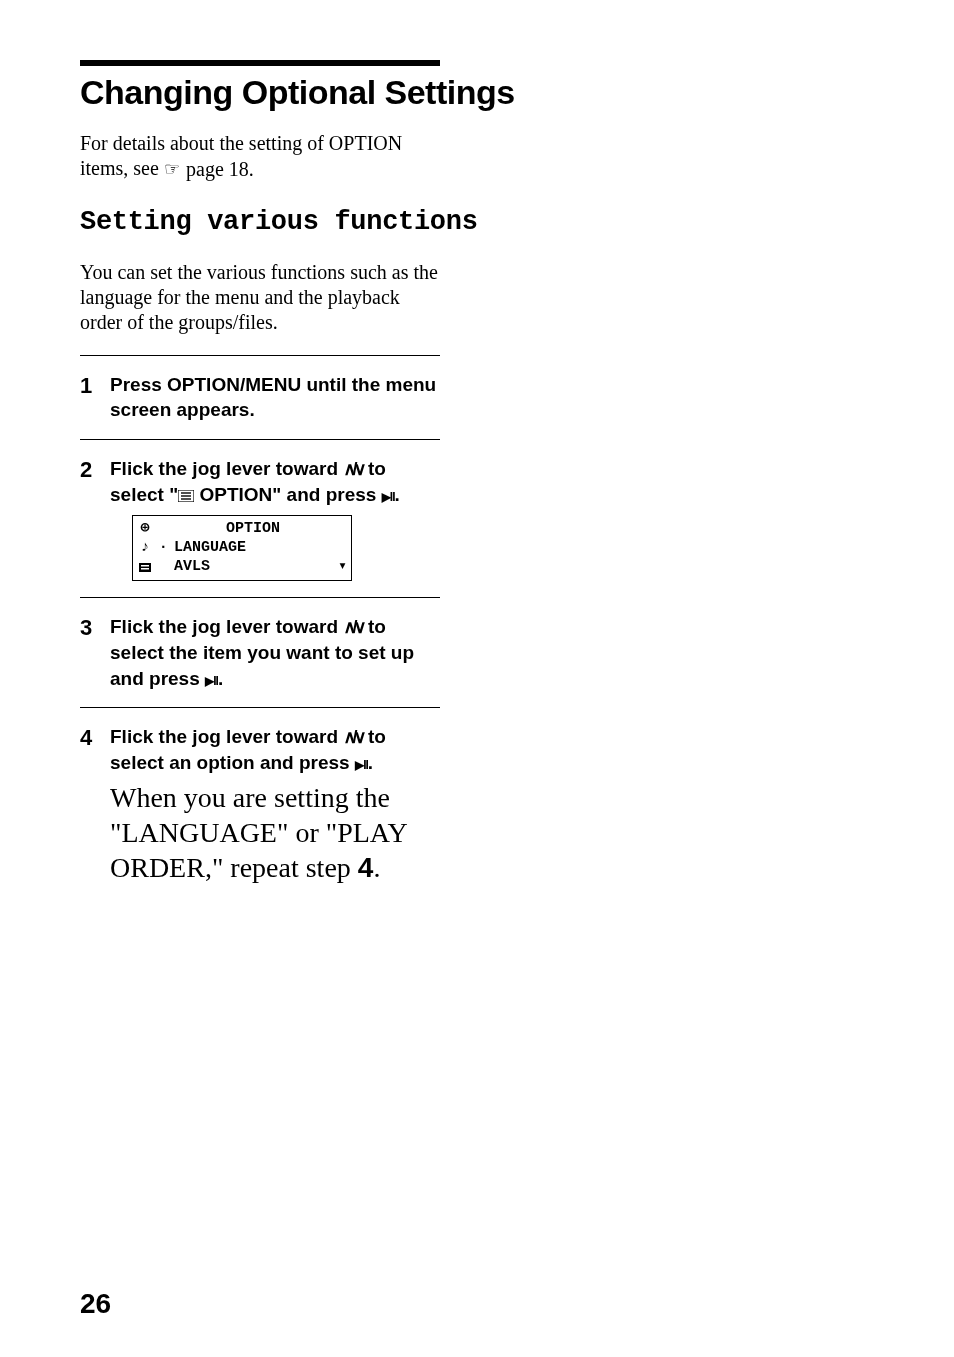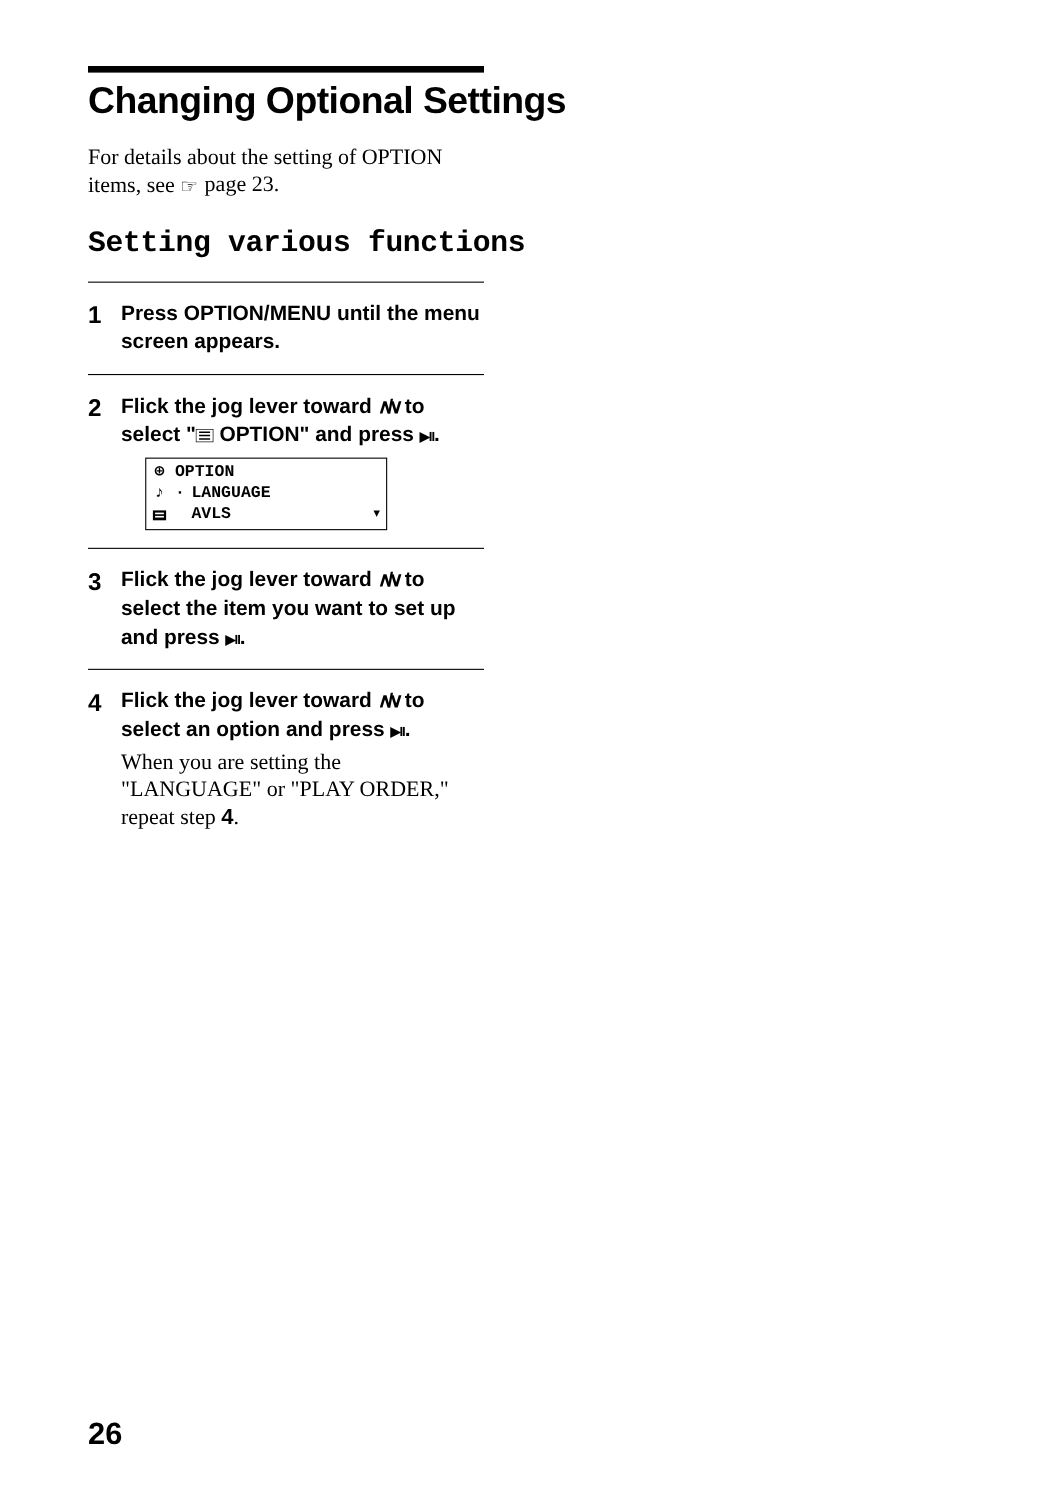--- a/index.html
+++ b/index.html
@@ -11,21 +11,21 @@
 .page-ref{display:inline-flex;align-items:center;gap:6px}
 .hand-icon{font-size:18px;line-height:1}
 h2{font-family:Liberation Mono, monospace;font-weight:900;font-size:27px;margin:24px 0 4px 0;letter-spacing:-.3px}
 .sub-intro{width:var(--col-w)}
 .steps{width:var(--col-w);margin-top:16px}
 .step-sep{border:none;border-top:1px solid #000;margin:16px 0}
 .step{display:flex;gap:12px}
 .step-num{font-family:Arial,Helvetica,sans-serif;font-weight:900;font-size:22px;min-width:18px;line-height:1.3}
 .step-body{flex:1}
 .step-title{font-family:Arial,Helvetica,sans-serif;font-weight:700;font-size:19px;line-height:1.35}
-.step-note{font-family:"Times New Roman",serif;font-size:20px;margin-top:4px}
+.step-note{font-family:"Times New Roman",serif;font-size:28px;margin-top:4px}
 .glyph-updown{font-family:Arial,sans-serif;font-weight:700;font-size:18px;letter-spacing:-4px}
 .glyph-playpause{font-family:Arial,sans-serif;font-weight:700;font-size:12px;letter-spacing:-1px}
 .glyph-option{display:inline-flex;align-items:center;justify-content:center;vertical-align:middle}
 .lcd{margin:8px 0 0 22px;border:1.5px solid #000;width:220px;box-sizing:border-box;padding:4px;font-family:"Lucida Console","Courier New",monospace;font-size:15px;line-height:1.25;font-weight:600}
 .lcd-row{display:flex;align-items:center;gap:6px}
 .lcd-icon{display:inline-flex;width:16px;justify-content:center}
 .pagenum{position:absolute;left:var(--margin-l);bottom:36px;font-family:Arial,Helvetica,sans-serif;font-weight:900;font-size:28px}
 .b{font-weight:700;font-family:Arial,Helvetica,sans-serif}
 </style>
 </head>
@@ -33,25 +33,26 @@
 
 <div class="page">
   <div class="rule"></div>
 
   <h1>Changing Optional Settings</h1>
 
   <p class="intro">
     <span>For details about the setting of OPTION items, see </span>
     <span class="page-ref">
       <span class="hand-icon">☞</span>
-      <span> page 23.</span>
+      <span> page 18.</span>
     </span>
   </p>
 
   <h2>Setting various functions</h2>
+  <p class="sub-intro">You can set the various functions such as the language for the menu and the playback order of the groups/files.</p>
 
   <div class="steps">
     <hr class="step-sep">
 
     <div class="step">
       <div class="step-num">1</div>
       <div class="step-body">
         <div class="step-title">Press OPTION/MENU until the menu screen appears.</div>
       </div>
     </div>
@@ -68,21 +69,21 @@
                 <line x1="3" y1="3" x2="13" y2="3" stroke="#000" stroke-width="1.4"></line>
                 <line x1="3" y1="6" x2="13" y2="6" stroke="#000" stroke-width="1.4"></line>
                 <line x1="3" y1="9" x2="13" y2="9" stroke="#000" stroke-width="1.4"></line>
               </svg>
           </span><span> OPTION" and press </span><span class="glyph-playpause"><span>▶</span><span>II</span></span><span>.</span>
         </div>
 
         <div class="lcd">
           <div class="lcd-row">
             <span class="lcd-icon">⊕</span>
-            <span style="flex:1;">OPTION</span>
+            <span style="flex:1;text-align:center">OPTION</span>
           </div>
           <div class="lcd-row">
             <span class="lcd-icon">♪</span>
             <span>∙</span>
               <span>LANGUAGE</span>
           </div>
           <div class="lcd-row">
             <span class="lcd-icon">
               <svg width="14" height="12" viewBox="0 0 14 12">
                   <rect x="1" y="2" width="12" height="9" fill="#000"></rect>

